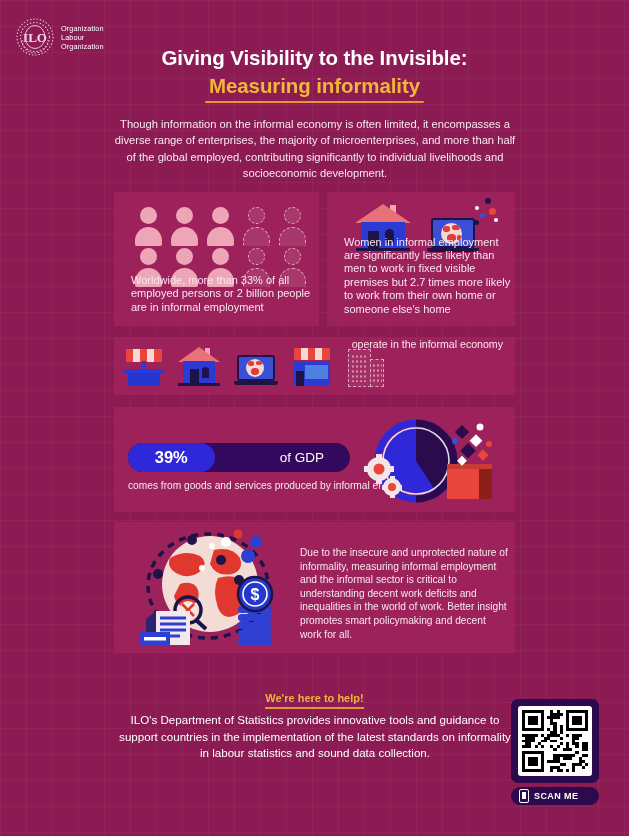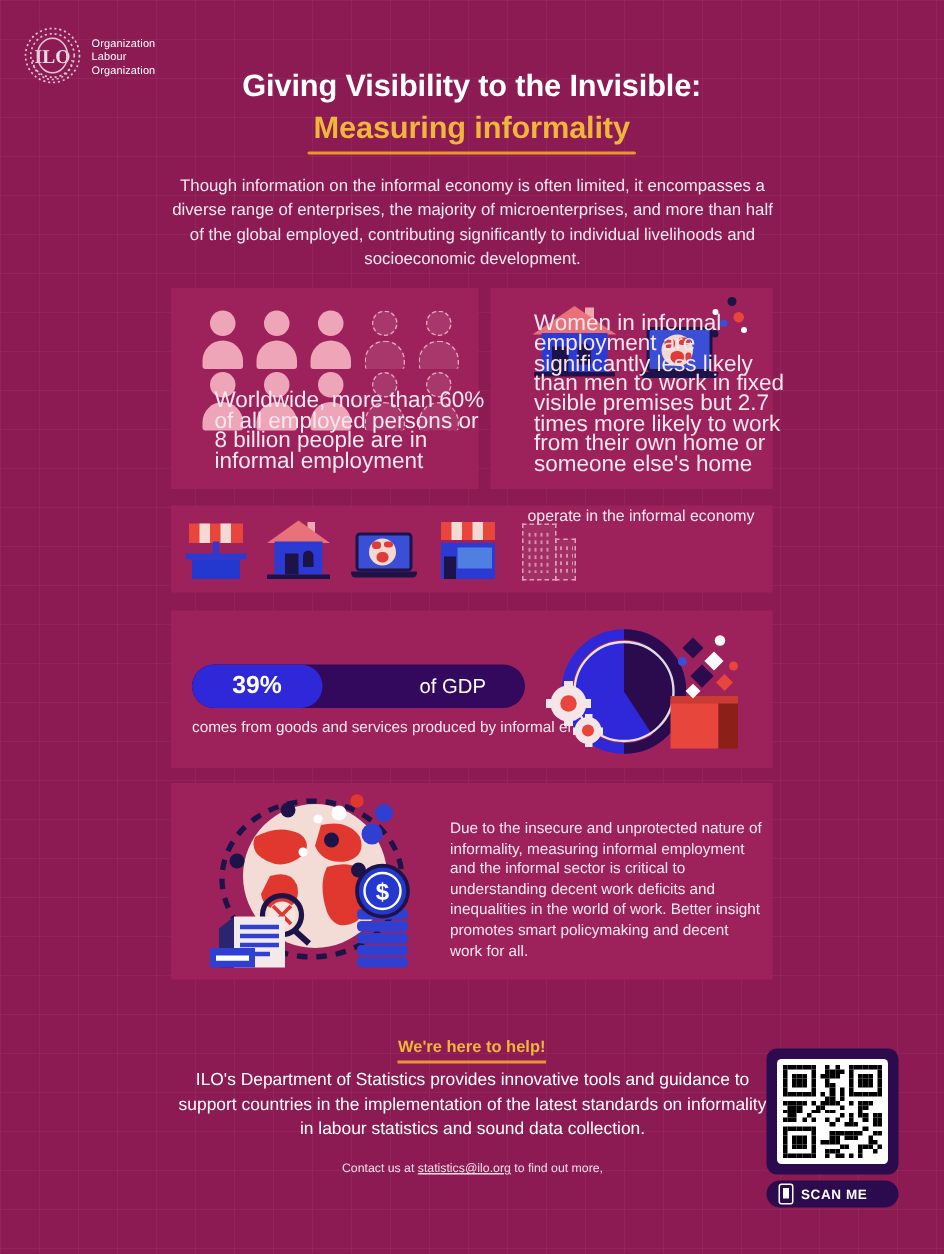--- a/index.html
+++ b/index.html
@@ -66,22 +66,22 @@
     border-radius: 14px 14px 2px 2px;
   }
   .person.solid .head, .person.solid .body { background: #efa5b8; }
   .person.ghost .head {
     background: #a8376b; border: 1.6px dashed #e7a7bd;
   }
   .person.ghost .body {
     background: #a8376b; border: 1.6px dashed #e7a7bd; border-bottom: none;
   }
   .card-caption {
-    position: absolute; left: 29px; bottom: 12px; width: 180px;
-    font-size: 15px; line-height: 13.4px; color: #f7e7ee;
+    position: absolute; left: 17px; bottom: 12px; width: 180px;
+    font-size: 11px; line-height: 13.4px; color: #f7e7ee;
   }
 
   #card-women { left: 327px; top: 192px; width: 188px; height: 134px; }
   #card-women .card-caption { width: 168px; bottom: 10px; }
 
   
   .ico-house { position: relative; }
   .ico-house .roof {
     position: absolute; left: 0; top: 0; width: 0; height: 0;
     border-left: 28px solid transparent; border-right: 28px solid transparent;
@@ -311,21 +311,21 @@
       </div>
     <div class="person ghost">
         <span class="head"></span>
         <span class="body"></span>
       </div>
     <div class="person ghost">
         <span class="head"></span>
         <span class="body"></span>
       </div>
   </div>
-  <div class="card-caption">Worldwide, more than 60% of all employed persons or 8 billion people are in informal employment</div>
+  <div class="card-caption">Worldwide, more than 33% of all employed persons or 2 billion people are in informal employment</div>
 </div>
 
 <div class="card" id="card-women">
   <div class="ico-house" style="position:absolute;left:28px;top:12px;width:56px;height:48px;">
     <span class="chimney"></span>
       <span class="roof"></span>
       <span class="walls"></span>
     <span class="door"></span>
       <span class="win"></span>
       <span class="base"></span>
@@ -514,23 +514,20 @@
   <div class="world-text">Due to the insecure and unprotected nature of informality, measuring informal employment and the informal sector is critical to understanding decent work deficits and inequalities in the  world of work. Better insight promotes smart policymaking and decent work for all.</div>
 </div>
 
 <div class="help-wrap">
   <span class="help-title">We're here to help!</span>
 </div>
 
 <div class="footer-body">ILO's Department of Statistics provides innovative tools and guidance to support countries in the implementation of the latest standards on informality in labour statistics and sound data collection.</div>
 
 <div class="footer-contact">
-  <div>
-    <span>Contact us at </span><a href="#">statistics@ilo.org</a><span> to find out more,</span>
-  </div>
 </div>
 
 <div class="qr-card">
   <div class="qr-white">
     <div class="qr-grid" id="qr-grid">
         <i></i>
         <i></i>
         <i></i>
         <i></i>
         <i></i>

